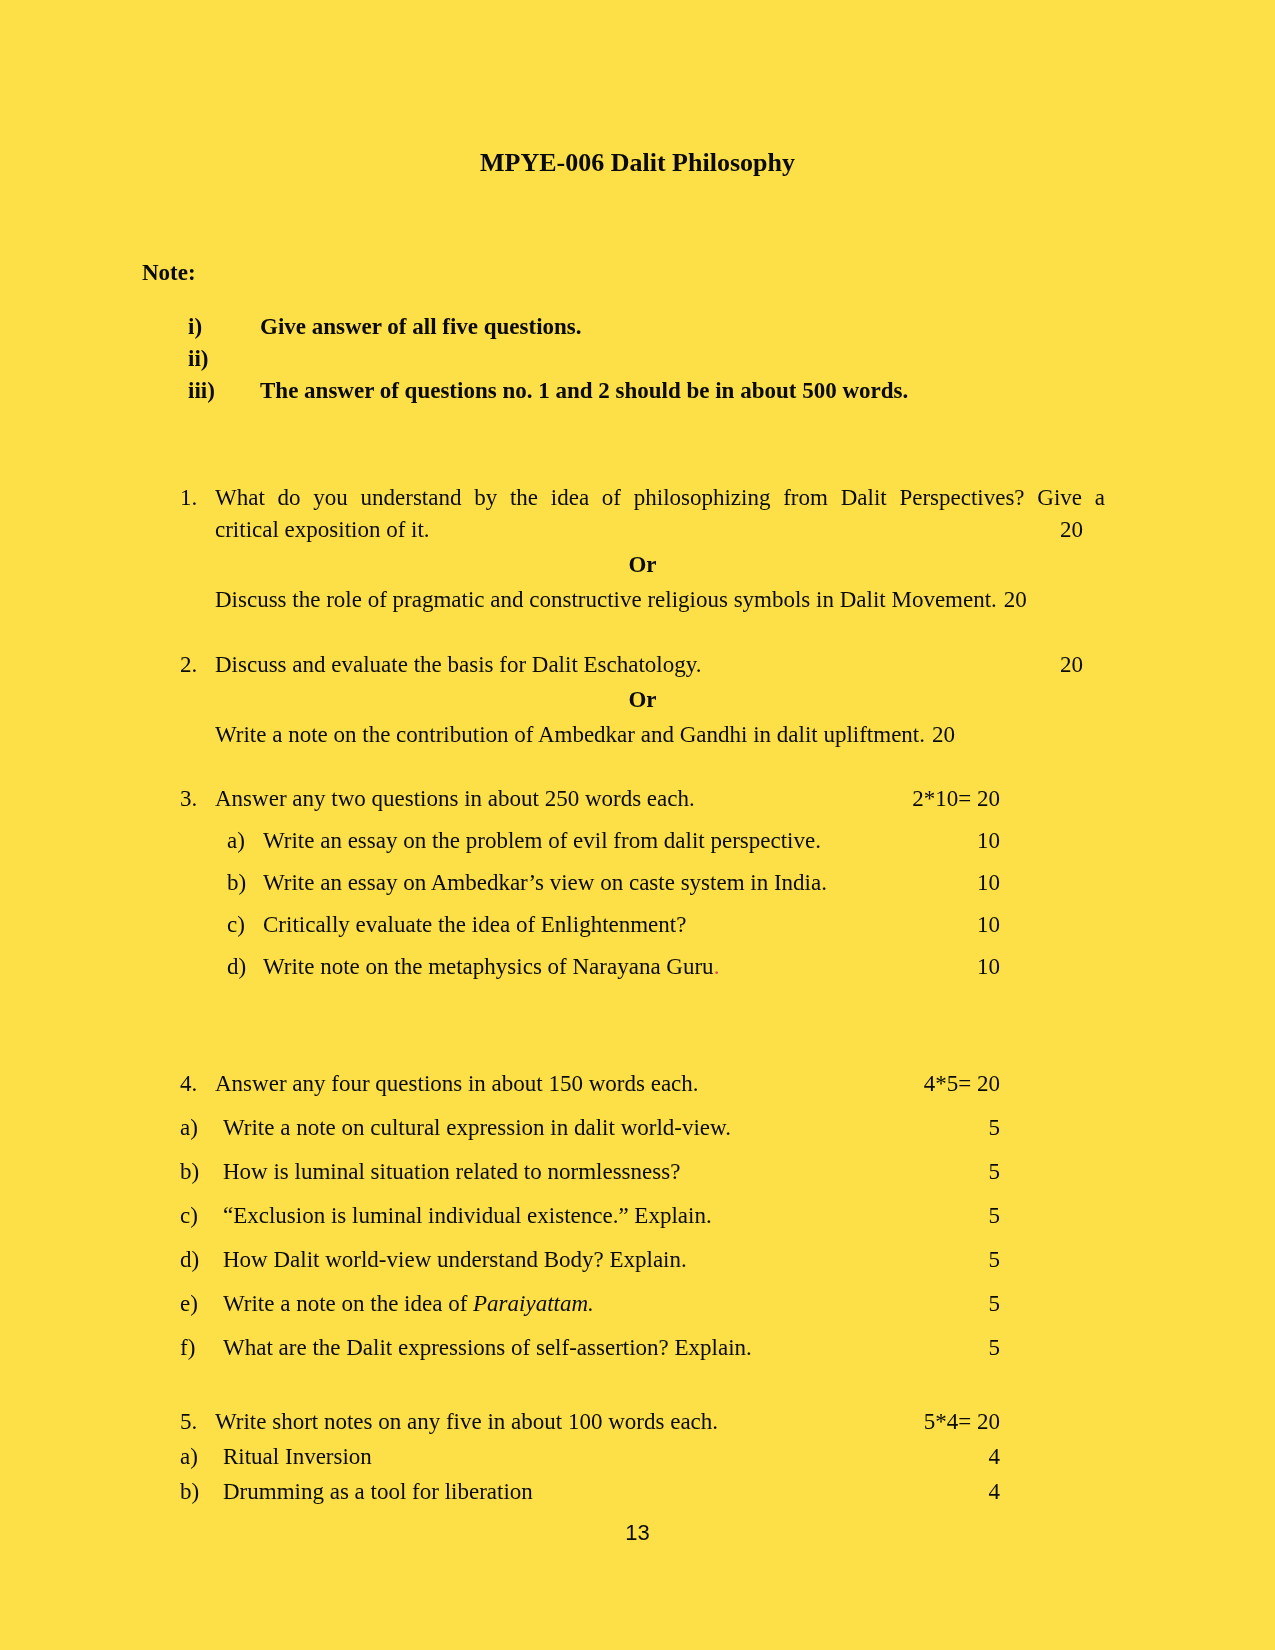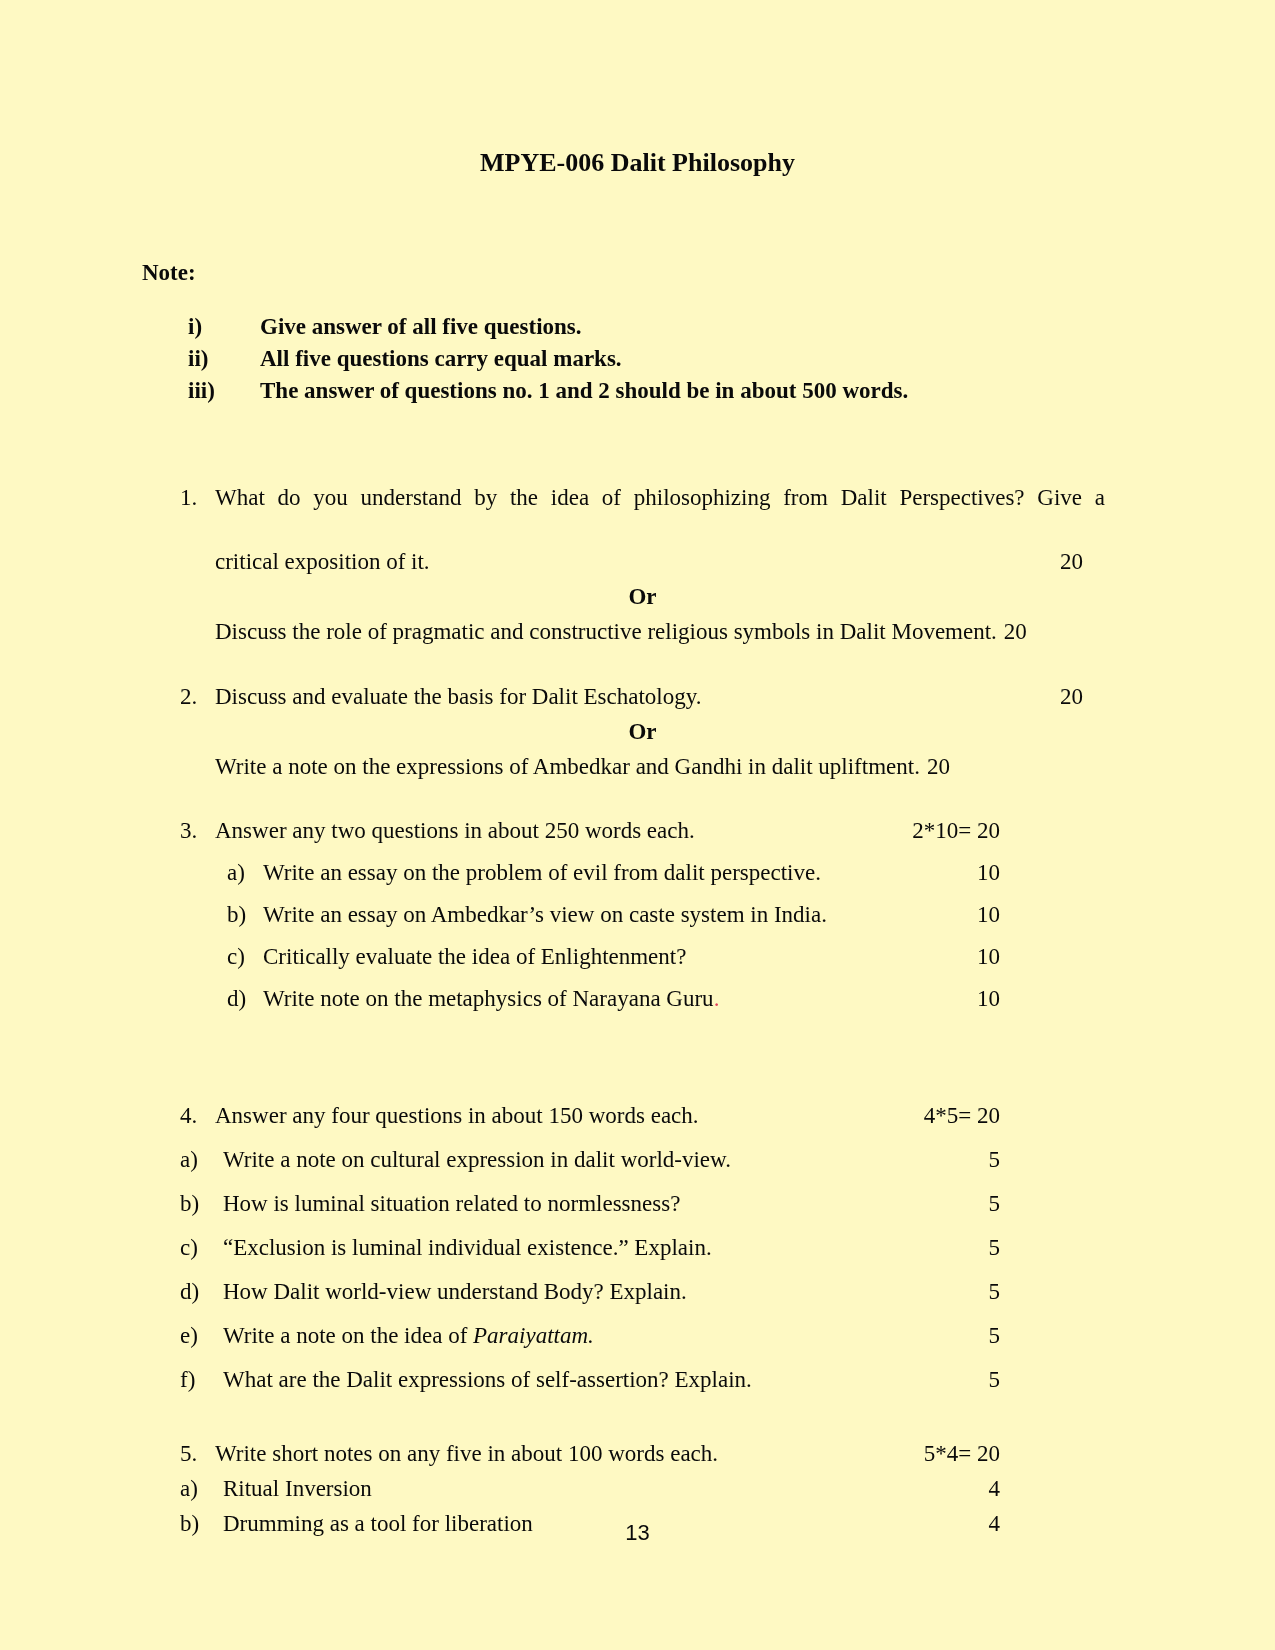--- a/index.html
+++ b/index.html
@@ -1,20 +1,20 @@
 <!DOCTYPE html>
 <html style="--accent-red: #e0425a;"><head>
 <meta charset="utf-8">
 <style>
   html, body { margin: 0; padding: 0; background: #ffffff; }
   .page {
     position: relative;
     width: 1275px;
     height: 1650px;
-    background: #fef9c3;
+    background: #fde047;
     color: #0a0a0a;
     font-family: "Liberation Serif", serif;
     font-size: 23px;
     line-height: 32px;
     box-sizing: border-box;
     padding-top: 147px;
     overflow: hidden;
   }
   .title {
     text-align: center;
@@ -33,21 +33,21 @@
   .note-num { flex: none; width: 72px; }
 
   .content { margin-left: 180px; width: 925px; }
 
   .row { display: flex; }
   .qnum { flex: none; width: 35px; }
   .justify { flex: 1; text-align: justify; text-align-last: justify; }
   .marks { margin-left: auto; white-space: nowrap; }
 
   .q1-line1 { margin-top: 75px; }
-  .q1-line2 { padding-right: 22px; margin-top: 32px; }
+  .q1-line2 { padding-right: 22px; }
   .or-row { text-align: center; font-weight: bold; margin: 3px 0; }
   .alt-row { margin-left: 35px; white-space: nowrap; }
   .alt-marks { margin-left: 7px; }
 
   .q2-row { margin-top: 33px; padding-right: 22px; }
 
   .qhead { padding-right: 105px; }
   .q3-head { margin-top: 32px; }
   .q3 .sub { margin-left: 47px; padding-right: 105px; margin-top: 10px; }
   .q3 .sub:first-of-type { margin-top: 2px; }
@@ -86,21 +86,20 @@
 
   <div class="note-label">Note:</div>
 
   <div class="note-list">
     <div class="note-row">
       <span class="note-num">i)</span>
       <span>Give answer of all five questions.</span>
     </div>
     <div class="note-row">
       <span class="note-num">ii)</span>
-      <span>All five questions carry equal marks.</span>
     </div>
     <div class="note-row">
       <span class="note-num">iii)</span>
       <span>The answer of questions no. 1 and 2 should be in about 500 words.</span>
     </div>
   </div>
 
   <div class="content">
 
     <div>
@@ -120,21 +119,21 @@
     </div>
 
     <div>
       <div class="row q2-row">
         <span class="qnum">2.</span>
         <span>Discuss and evaluate the basis for Dalit Eschatology.</span>
         <span class="marks">20</span>
       </div>
       <div class="or-row">Or</div>
       <div class="alt-row">
-        <span>Write a note on the expressions of Ambedkar and Gandhi in dalit upliftment.</span><span class="alt-marks">20</span>
+        <span>Write a note on the contribution of Ambedkar and Gandhi in dalit upliftment.</span><span class="alt-marks">20</span>
       </div>
     </div>
 
     <div class="q3">
       <div class="row qhead q3-head">
         <span class="qnum">3.</span>
         <span><span>Answer any </span><span class="bold">two</span><span> questions in about 250 words each.</span></span>
         <span class="marks">2*10= 20</span>
       </div>
       <div class="row sub">

